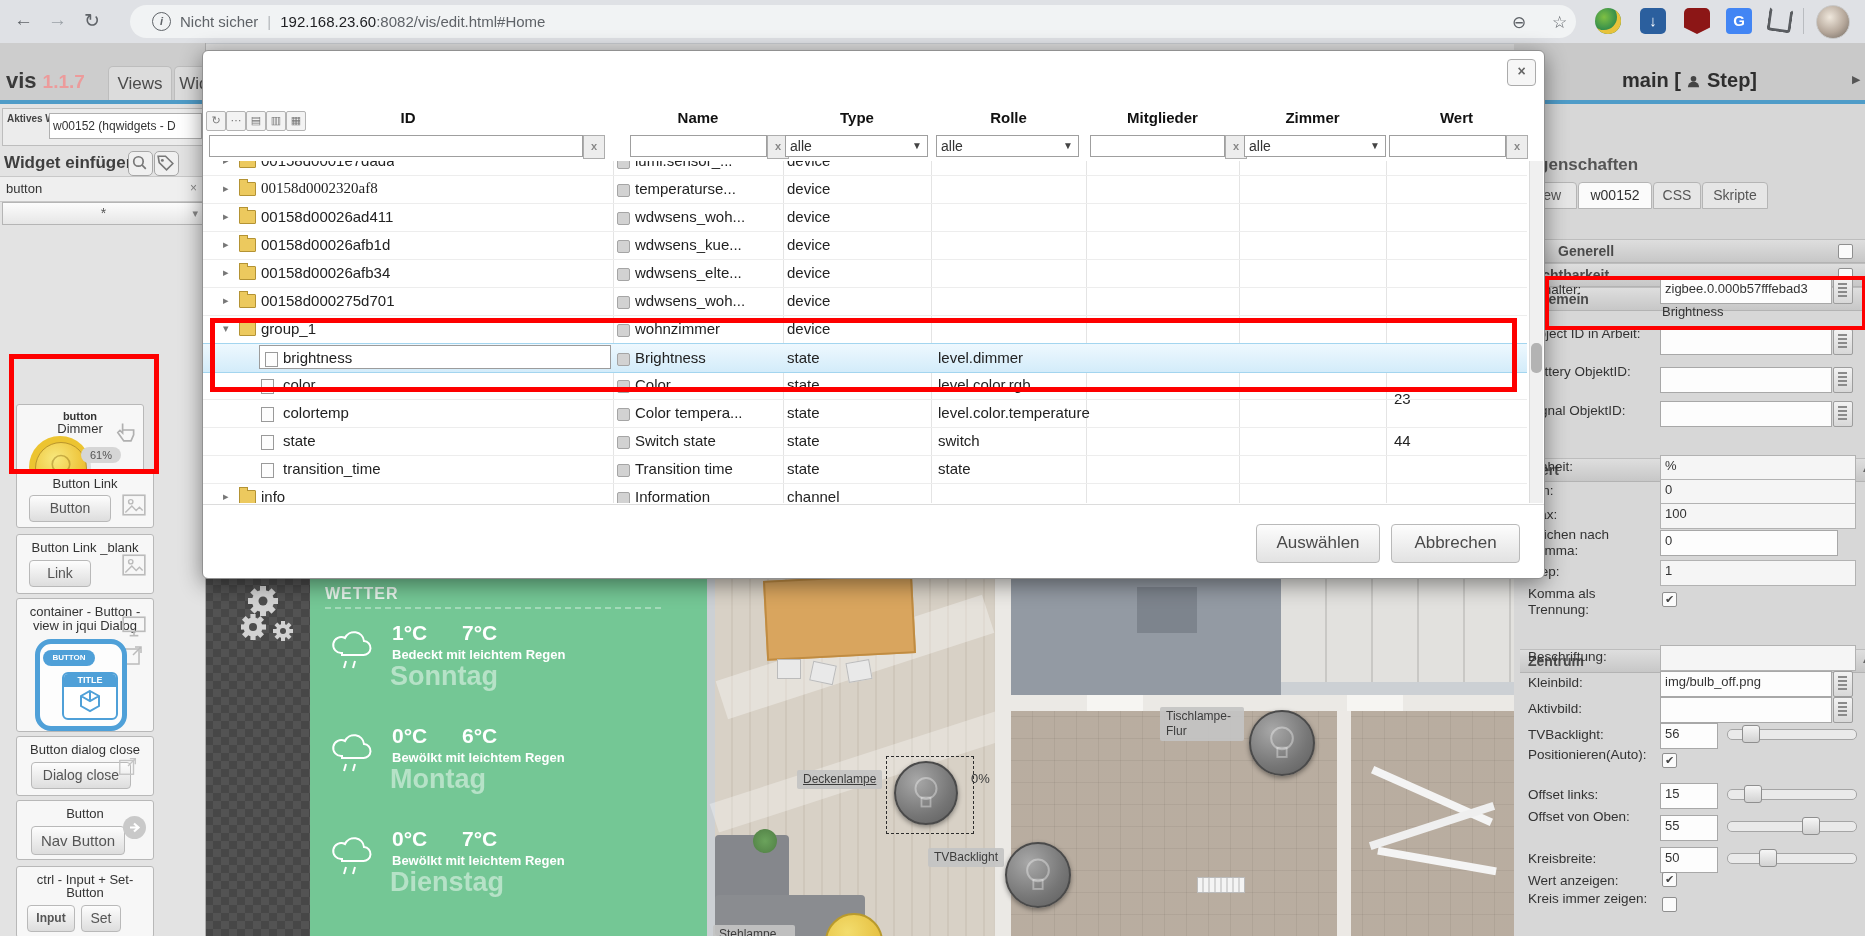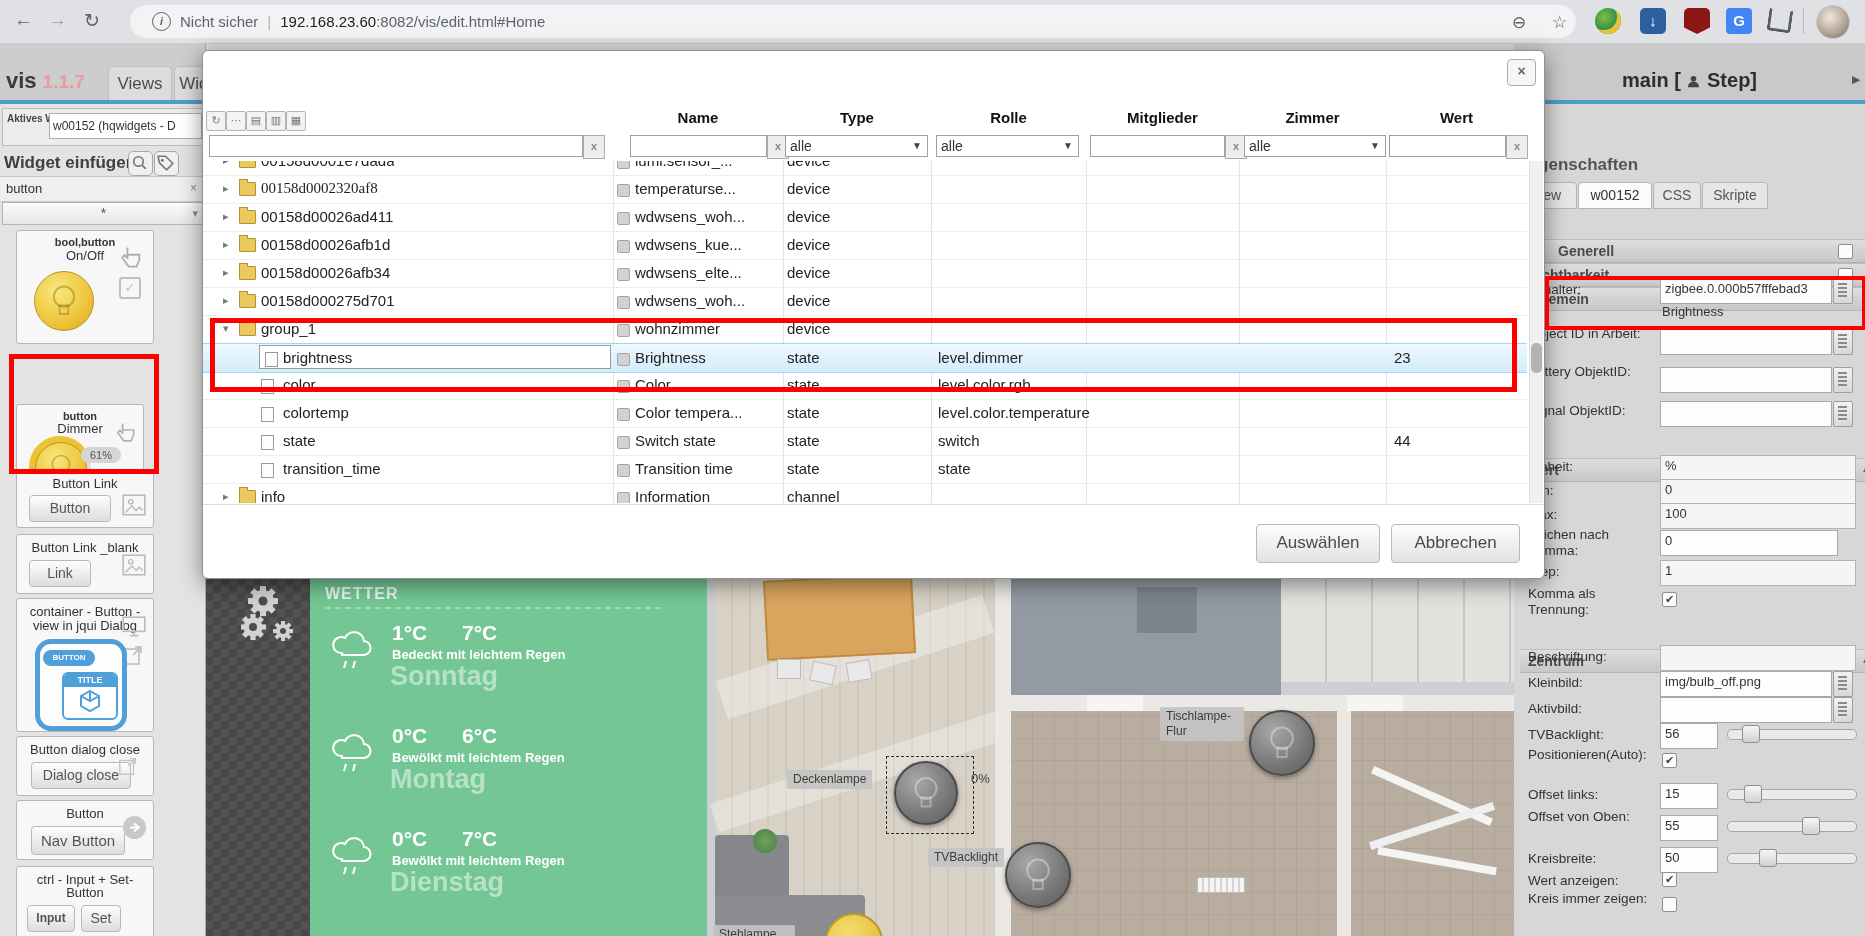--- a/index.html
+++ b/index.html
@@ -152,36 +152,20 @@
   </div>
   <div class="abs filterbar">
     <span class="abs" style="left:6px;top:4px;font-size:13px;color:#333;">button</span>
     <span class="abs" style="left:190px;top:4px;font-size:12px;color:#888;">×</span>
   </div>
   <div class="abs selbar">
     <span>*</span>
     <span class="abs" style="right:6px;top:0;color:#888;font-size:11px;">▾</span>
   </div>
 
-  <div class="abs card" style="top:187px;height:112px;">
-    <div class="abs sub">bool,button</div>
-    <div class="abs ttl" style="top:17px;">On/Off</div>
-    <div class="abs" style="left:100px;top:14px;">
-      <svg width="26" height="26" viewBox="0 0 20 20">
-            <path d="M8 2v8l-2.2-2.2L4 9.6l5 7h6l2.2-5V7.5H8z" fill="none" stroke="#b0b0b0" stroke-width="1.4"></path>
-          </svg>
-    </div>
-    <div class="abs" style="left:102px;top:46px;width:18px;height:18px;border:2px solid #c0c0c0;border-radius:3px;color:#c0c0c0;font-size:13px;text-align:center;line-height:17px;">✓</div>
-    <div class="abs bulb" style="left:17px;top:40px;width:58px;height:58px;">
-      <svg width="58" height="58" viewBox="0 0 40 40">
-            <circle cx="20" cy="17" r="7" fill="none" stroke="rgba(130,95,10,.4)" stroke-width="1.3"></circle>
-            <rect x="17" y="23" width="6" height="6" fill="none" stroke="rgba(130,95,10,.4)" stroke-width="1.2"></rect>
-          </svg>
-    </div>
-  </div>
 
   <div class="abs card" style="top:361px;height:96px;width:126px;">
     <div class="abs sub">button</div>
     <div class="abs ttl" style="top:16px;">Dimmer</div>
     <div class="abs" style="left:96px;top:16px;">
       <svg width="24" height="24" viewBox="0 0 20 20">
             <path d="M8 2v8l-2.2-2.2L4 9.6l5 7h6l2.2-5V7.5H8z" fill="none" stroke="#b0b0b0" stroke-width="1.4"></path>
           </svg>
     </div>
     <div class="abs" style="left:12px;top:31px;width:62px;height:62px;border-radius:50%;background:conic-gradient(from 200deg,#ecc431 0 235deg,#dcdcdc 235deg 360deg);"></div>
@@ -387,21 +371,21 @@
 
   <div class="abs lamp-pill" style="left:453px;top:130px;width:72px;">Tischlampe-Flur</div>
   <div class="abs knob" style="left:542px;top:133px;width:62px;height:62px;">
     <svg width="62" height="62" viewBox="0 0 40 40">
           <circle cx="20" cy="17" r="7" fill="none" stroke="rgba(255,255,255,.35)" stroke-width="1.3"></circle>
           <rect x="17" y="23" width="6" height="6" fill="none" stroke="rgba(255,255,255,.35)" stroke-width="1.2"></rect>
         </svg>
   </div>
 
   <div class="abs" style="left:179px;top:179px;width:86px;height:76px;border:1px dashed #2d2d2d;"></div>
-  <div class="abs lamp-pill" style="left:80px;top:193px;">Deckenlampe</div>
+  <div class="abs lamp-pill" style="left:90px;top:193px;text-decoration:underline;">Deckenlampe</div>
   <div class="abs knob" style="left:187px;top:184px;width:60px;height:60px;">
     <svg width="60" height="60" viewBox="0 0 40 40">
           <circle cx="20" cy="17" r="7" fill="none" stroke="rgba(255,255,255,.35)" stroke-width="1.3"></circle>
           <rect x="17" y="23" width="6" height="6" fill="none" stroke="rgba(255,255,255,.35)" stroke-width="1.2"></rect>
         </svg>
   </div>
   <span class="abs" style="left:264px;top:194px;font-size:13px;color:#3c3c3c;">0%</span>
 
   <div class="abs lamp-pill" style="left:221px;top:271px;">TVBacklight</div>
   <div class="abs knob" style="left:298px;top:265px;width:62px;height:62px;">
@@ -553,20 +537,21 @@
 
 <div class="abs dialog">
   <div class="abs dlg-close">×</div>
 
   <span class="abs mini-ic" style="left:3px;">↻</span>
   <span class="abs mini-ic" style="left:23px;">⋯</span>
   <span class="abs mini-ic" style="left:43px;">▤</span>
   <span class="abs mini-ic" style="left:63px;">▥</span>
   <span class="abs mini-ic" style="left:83px;">▦</span>
 
+  <div class="abs colh" style="left:0;width:410px;">ID</div>
   <div class="abs colh" style="left:410px;width:170px;">Name</div>
   <div class="abs colh" style="left:580px;width:148px;">Type</div>
   <div class="abs colh" style="left:728px;width:155px;">Rolle</div>
   <div class="abs colh" style="left:883px;width:153px;">Mitglieder</div>
   <div class="abs colh" style="left:1036px;width:147px;">Zimmer</div>
   <div class="abs colh" style="left:1183px;width:141px;">Wert</div>
 
   <div class="abs finput" style="left:6px;width:374px;"></div>
   <div class="abs fx" style="left:380px;">x</div>
   <div class="abs finput" style="left:427px;width:137px;"></div>
@@ -644,21 +629,21 @@
       <span class="abs cell" style="left:584px;">device</span>
     </div>
     <div class="abs trow sel" style="top:182px;">
       <span class="abs idbox"></span>
       <span class="abs doc" style="left:62px;"></span>
       <span class="abs cell" style="left:80px;">brightness</span>
       <span class="abs nicon"></span>
       <span class="abs cell" style="left:432px;width:140px;">Brightness</span>
       <span class="abs cell" style="left:584px;">state</span>
       <span class="abs cell" style="left:735px;">level.dimmer</span>
-      <span class="abs cell" style="left:1191px;">23</span>
+      <span class="abs cell" style="left:1191px;margin-top:41px;">23</span>
     </div>
     <div class="abs trow" style="top:210px;">
       <span class="abs doc" style="left:58px;"></span>
       <span class="abs cell" style="left:80px;">color</span>
       <span class="abs nicon"></span>
       <span class="abs cell" style="left:432px;width:140px;">Color</span>
       <span class="abs cell" style="left:584px;">state</span>
       <span class="abs cell" style="left:735px;">level.color.rgb</span>
     </div>
     <div class="abs trow" style="top:238px;">

